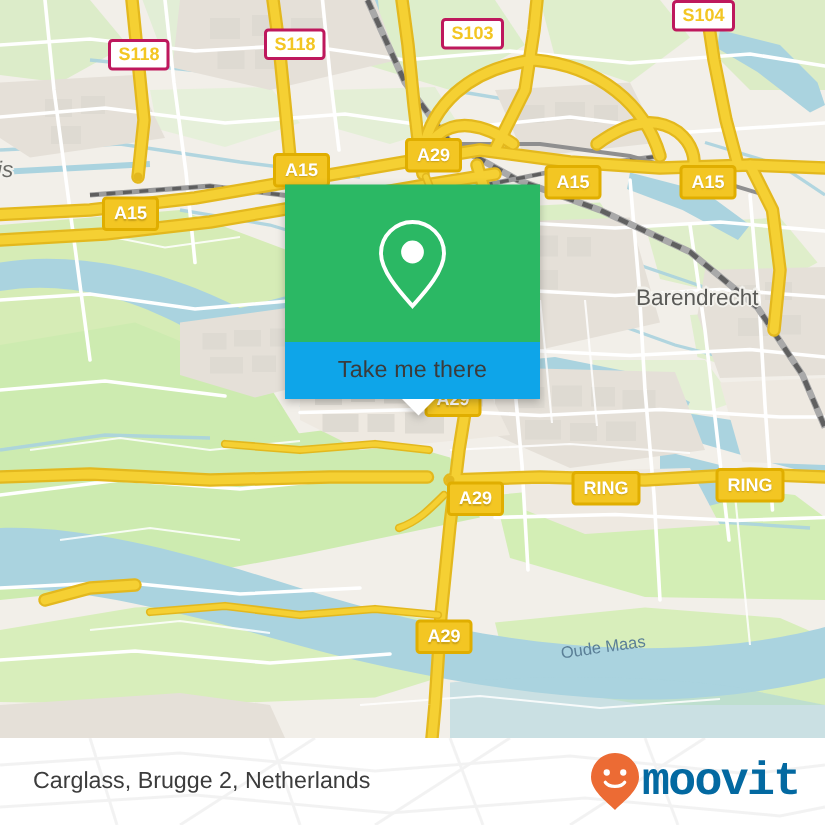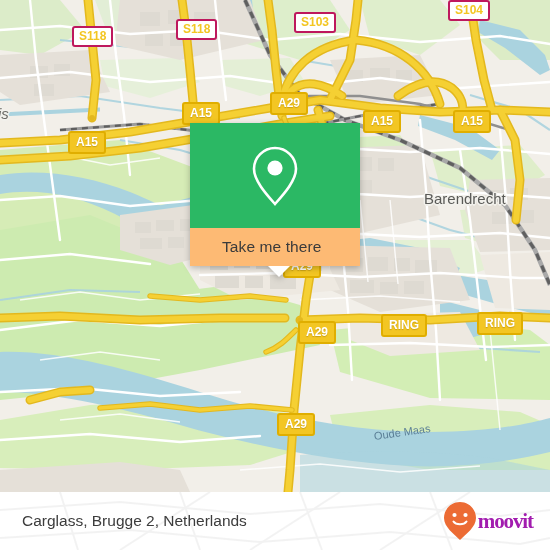--- a/index.html
+++ b/index.html
@@ -93,26 +93,25 @@
   }
   #popup-top {
     height: 105px;
     background: #2bb864;
     display: flex;
     align-items: center;
     justify-content: center;
   }
   #popup-bottom {
     position: relative;
-    background: #fdba74;
+    background: #0ea5e9;
     height: 38px;
     display: flex;
     align-items: center;
-    justify-content: flex-start;
-    padding-left: 32px;
+    justify-content: center;
   }
   #popup-label {
     font-size: 15.5px;
     color: #3b3b3b;
     font-family: "Liberation Sans", sans-serif;
     letter-spacing: .1px;
   }
   #popup-tip {
     position: absolute;
     left: 78px;
@@ -168,25 +167,25 @@
     font-family: "Liberation Sans", sans-serif;
     white-space: nowrap;
     text-align: right;
   }
   #brand {
     display: flex;
     align-items: center;
     gap: 1px;
   }
   #brand-word {
-    font-size: 21px;
+    font-size: 31px;
     font-weight: bold;
-    color: #a21caf;
+    color: #0369a1;
     letter-spacing: -1.1px;
-    font-family: Liberation Serif, serif;
+    font-family: Liberation Mono, monospace;
     line-height: 1;
   }
 </style>
 </head>
 <body>
 
 <div id="app">
 
   <div id="map">
     <svg width="550" height="492" viewBox="0 0 550 492" xmlns="http://www.w3.org/2000/svg">

